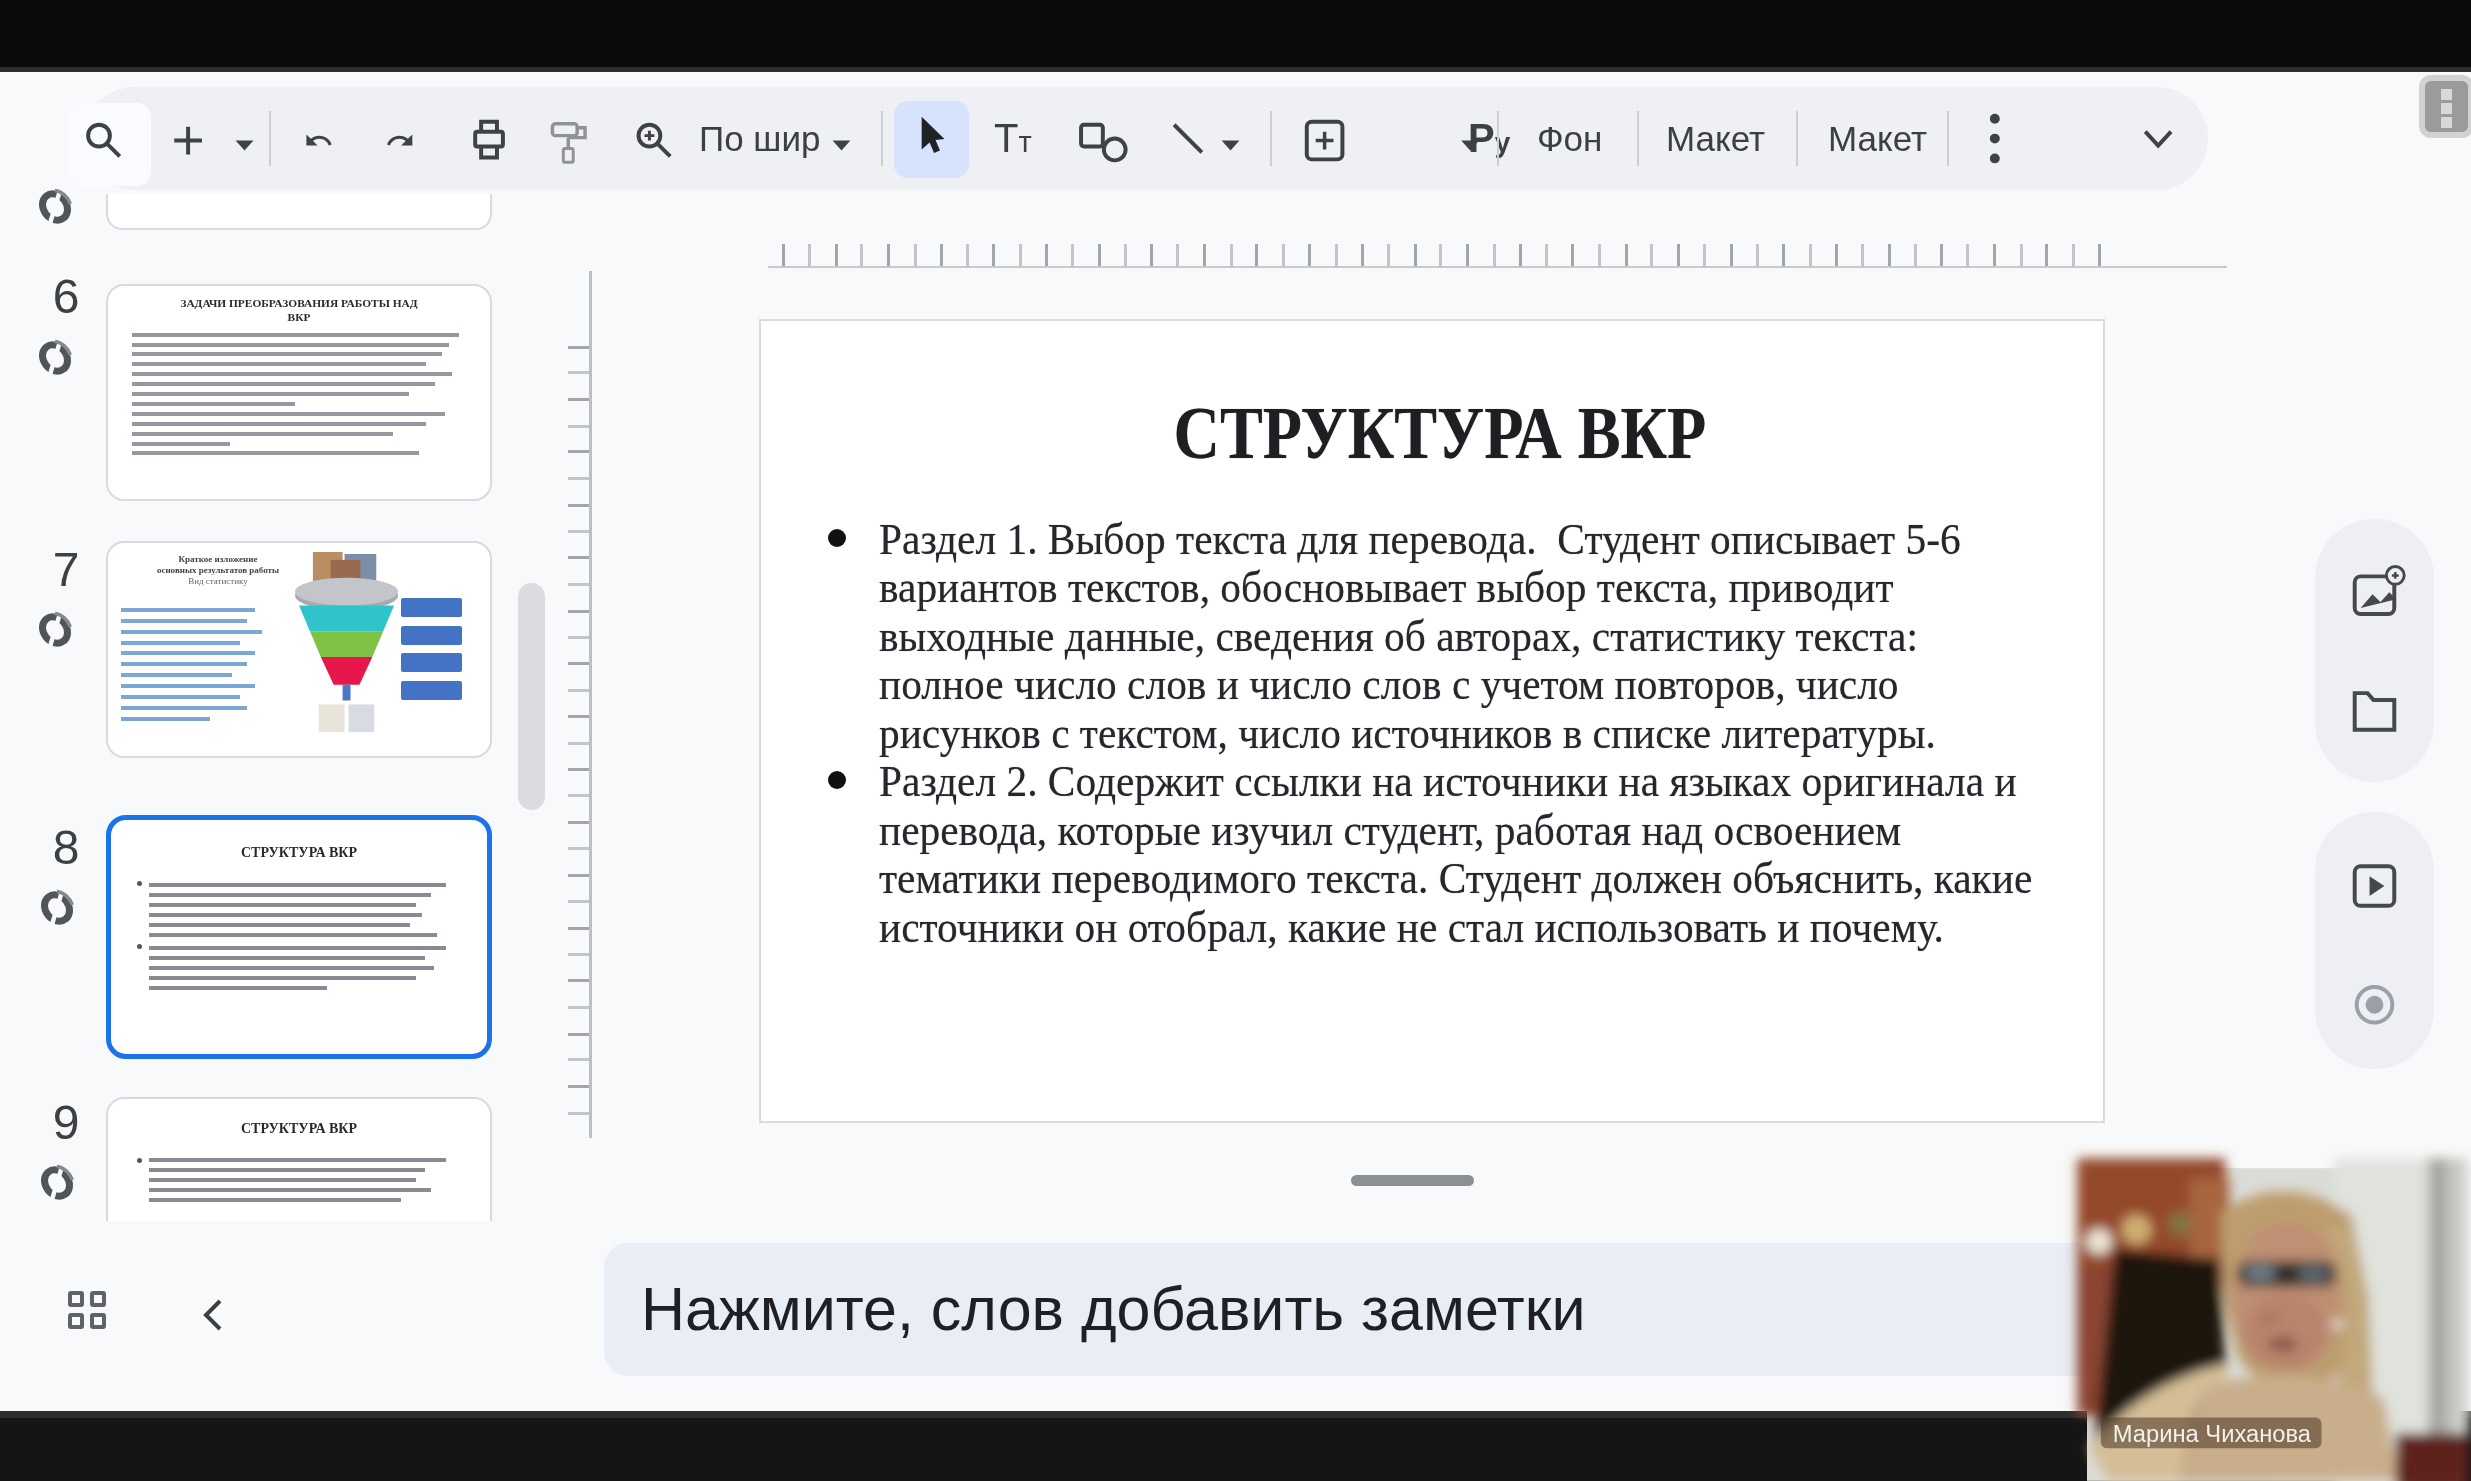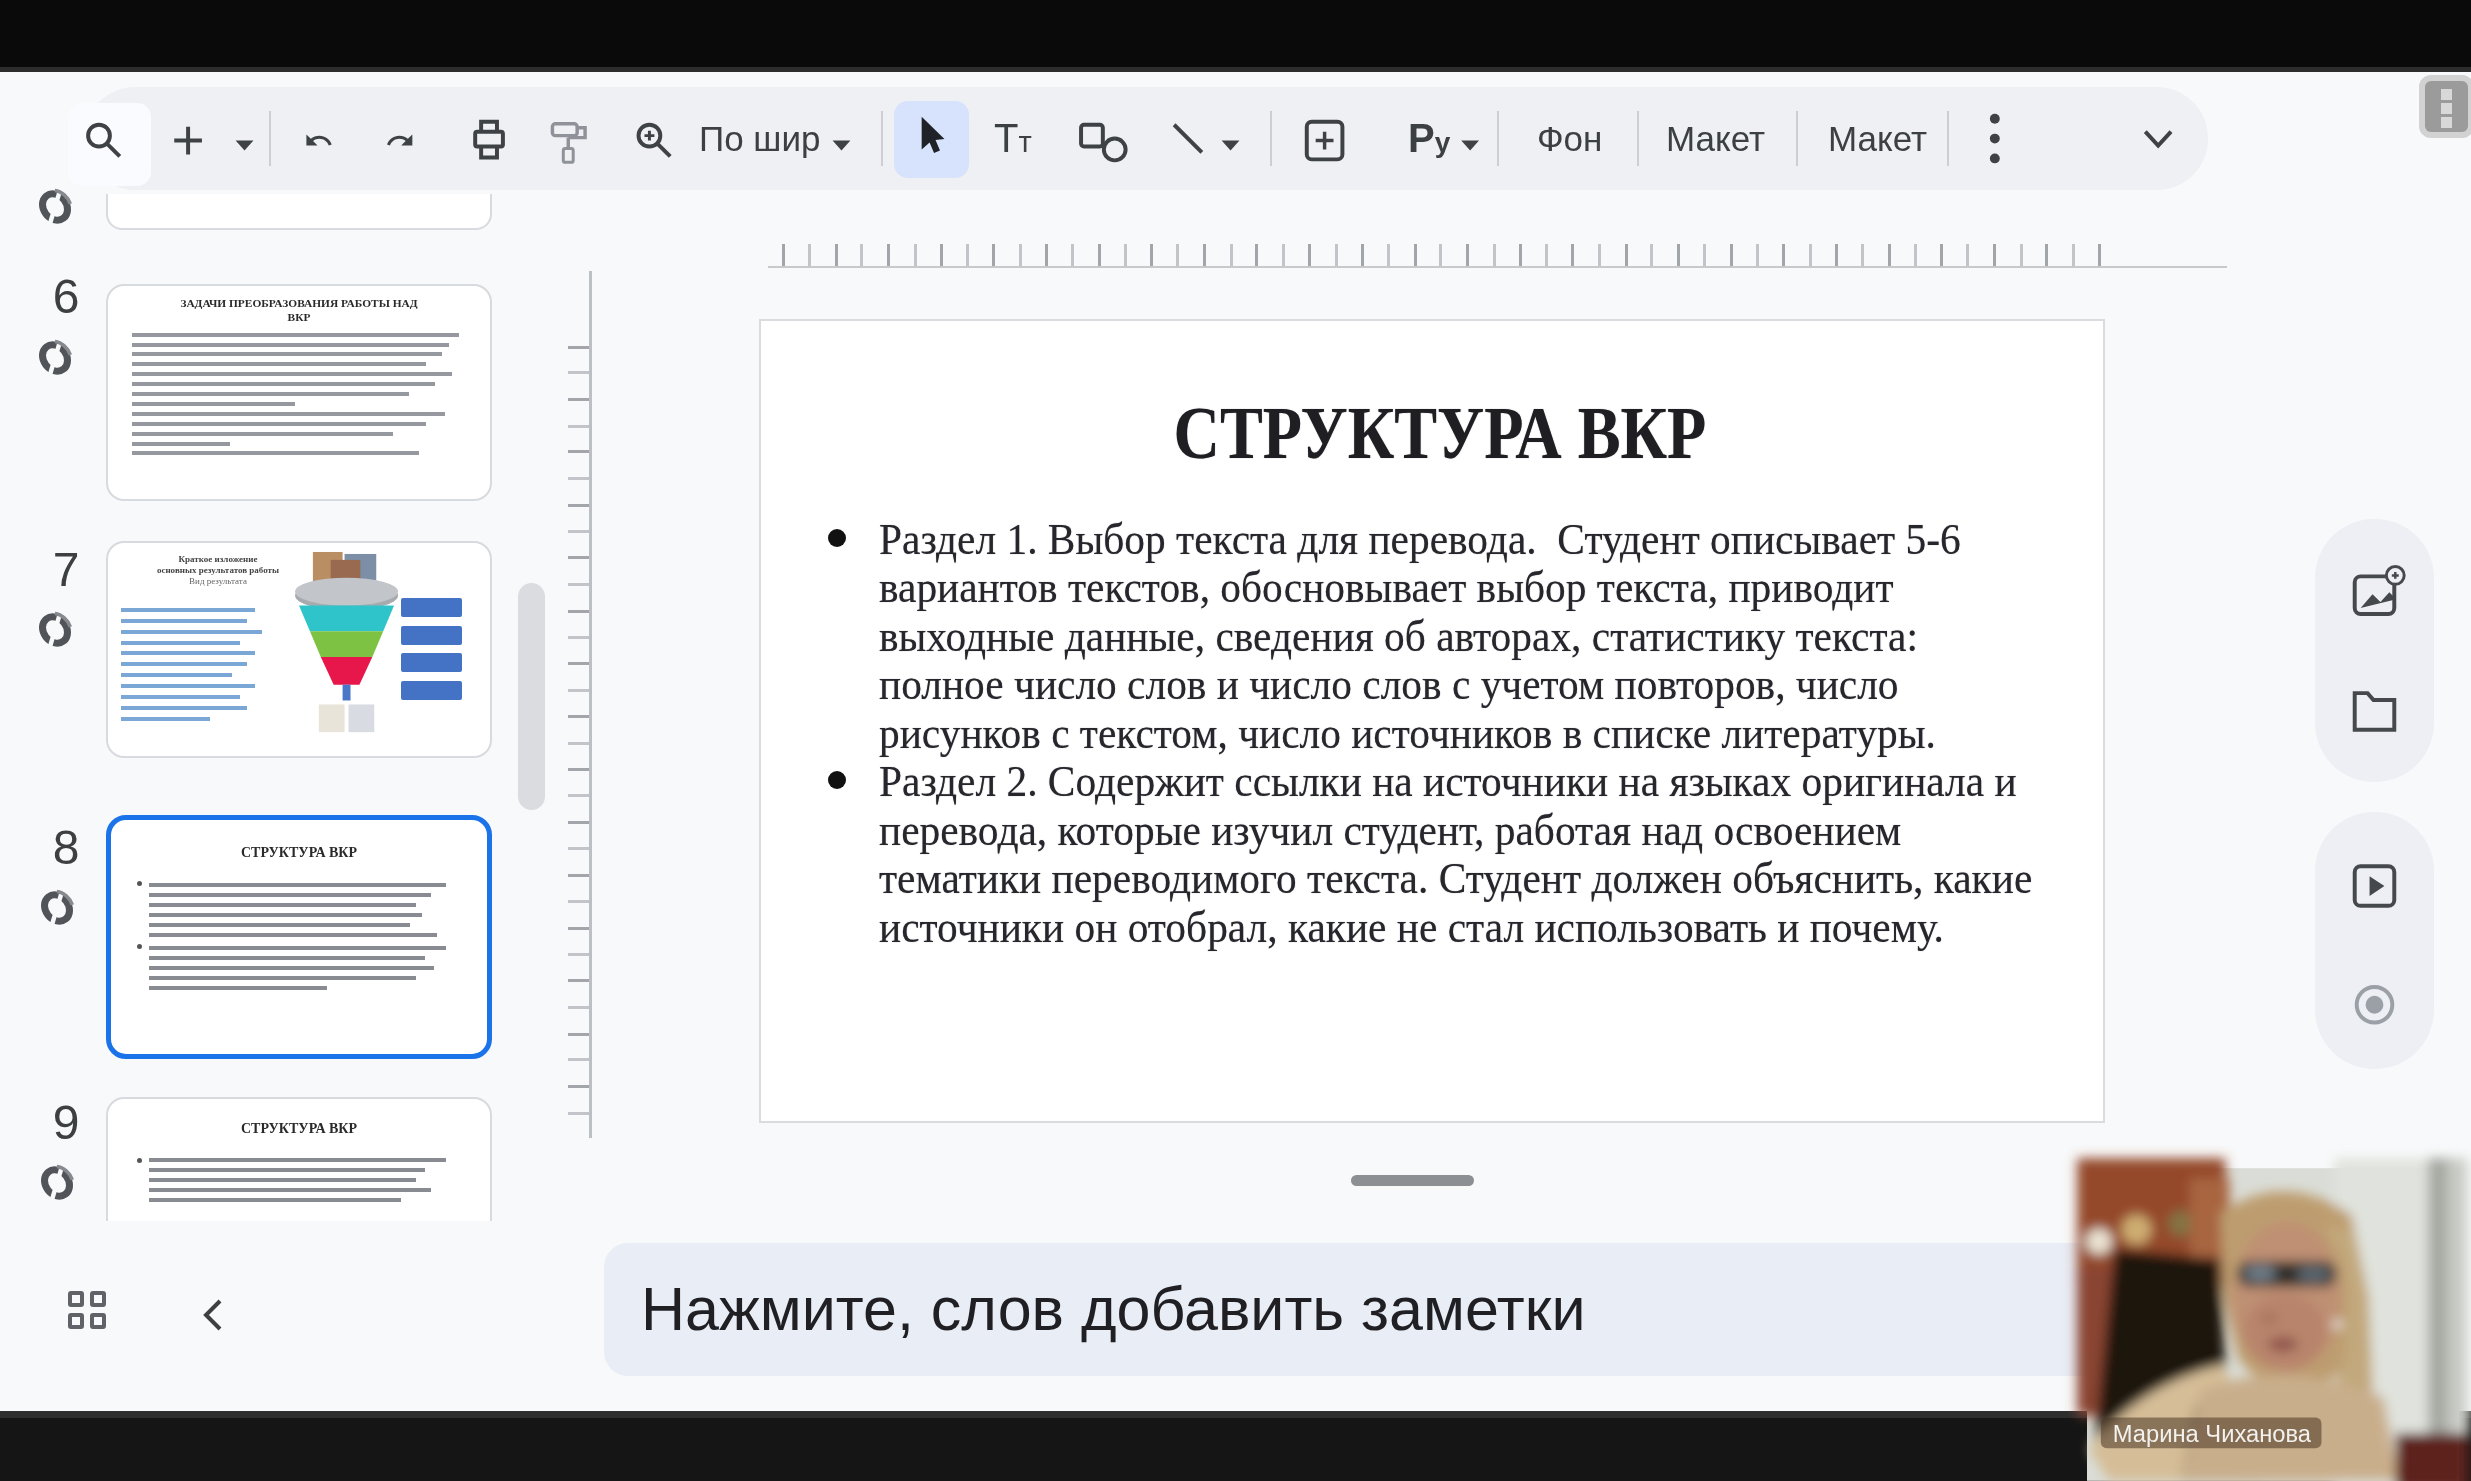--- a/index.html
+++ b/index.html
@@ -77,21 +77,21 @@
     <rect x="1320" y="123" width="36" height="38" rx="5" stroke="#3f4245" stroke-width="4"></rect>
     <path d="M1338 133v18M1329 142h18" stroke="#3f4245" stroke-width="3.5"></path>
     <path d="M1476 142l9 10 9-10z" fill="#3f4245"></path>
     <circle cx="2015" cy="120" r="5" fill="#3f4245"></circle>
     <circle cx="2015" cy="140" r="5" fill="#3f4245"></circle>
     <circle cx="2015" cy="160" r="5" fill="#3f4245"></circle>
     <path d="M2167 133l13 14 13-14" stroke="#3f4245" stroke-width="4"></path>
   </svg>
 <div class="tbtxt" style="left:699px">По шир</div>
 <div class="tbtxt" style="left:994px;font-weight:normal;font-size:40px">T<span style="font-size:29px">т</span></div>
-<div class="tbtxt" style="left:1408px;font-weight:bold;font-size:40px">P<span style="font-size:28px">у</span></div>
+<div class="tbtxt" style="left:1468px;font-weight:bold;font-size:40px">P<span style="font-size:28px">у</span></div>
 <div class="tbtxt" style="left:1537px">Фон</div>
 <div class="tbtxt" style="left:1666px">Макет</div>
 <div class="tbtxt" style="left:1828px">Макет</div>
 <div class="sep" style="left:269px"></div>
 <div class="sep" style="left:881px"></div>
 <div class="sep" style="left:1270px"></div>
 <div class="sep" style="left:1497px"></div>
 <div class="sep" style="left:1637px"></div>
 <div class="sep" style="left:1796px"></div>
 <div class="sep" style="left:1947px"></div>
@@ -120,21 +120,21 @@
 <div class="abs" style="left:132px;top:451px;width:287px;height:4px;background:#95989e"></div>
 <div class="num" style="top:269px">6</div>
 <svg class="abs" style="left:36px;top:337px" width="38" height="42" viewBox="0 0 38 42">
     <g transform="rotate(-38 19 21)">
       <ellipse cx="19" cy="21" rx="11.5" ry="14" stroke="#515459" stroke-width="7" fill="none"></ellipse>
       <line x1="2" y1="33" x2="36" y2="9" stroke="#f8f9fa" stroke-width="4.5"></line>
       <path d="M29 8 A 14 17 0 0 1 33 28" stroke="#86898e" stroke-width="3.5" fill="none"></path>
     </g>
   </svg>
 <div class="thumb" style="top:541px;height:217px"></div>
-<div class="mtitle" style="left:119px;top:554px;width:198px;font-size:9px;line-height:11px;color:#444">Краткое изложение<br>основных результатов работы<br><span style="font-weight:normal;color:#666">Вид результата</span></div>
+<div class="mtitle" style="left:119px;top:554px;width:198px;font-size:9px;line-height:11px;color:#444">Краткое изложение<br>основных результатов работы<br><span style="font-weight:normal;color:#666">Вид статистику</span></div>
 <div class="abs" style="left:121px;top:608px;width:134px;height:4px;background:#7ba7d7"></div>
 <div class="abs" style="left:121px;top:619px;width:126px;height:4px;background:#7ba7d7"></div>
 <div class="abs" style="left:121px;top:630px;width:141px;height:4px;background:#7ba7d7"></div>
 <div class="abs" style="left:121px;top:641px;width:119px;height:4px;background:#7ba7d7"></div>
 <div class="abs" style="left:121px;top:651px;width:134px;height:4px;background:#7ba7d7"></div>
 <div class="abs" style="left:121px;top:662px;width:126px;height:4px;background:#7ba7d7"></div>
 <div class="abs" style="left:121px;top:673px;width:111px;height:4px;background:#7ba7d7"></div>
 <div class="abs" style="left:121px;top:684px;width:134px;height:4px;background:#7ba7d7"></div>
 <div class="abs" style="left:121px;top:695px;width:119px;height:4px;background:#7ba7d7"></div>
 <div class="abs" style="left:121px;top:706px;width:126px;height:4px;background:#7ba7d7"></div>

